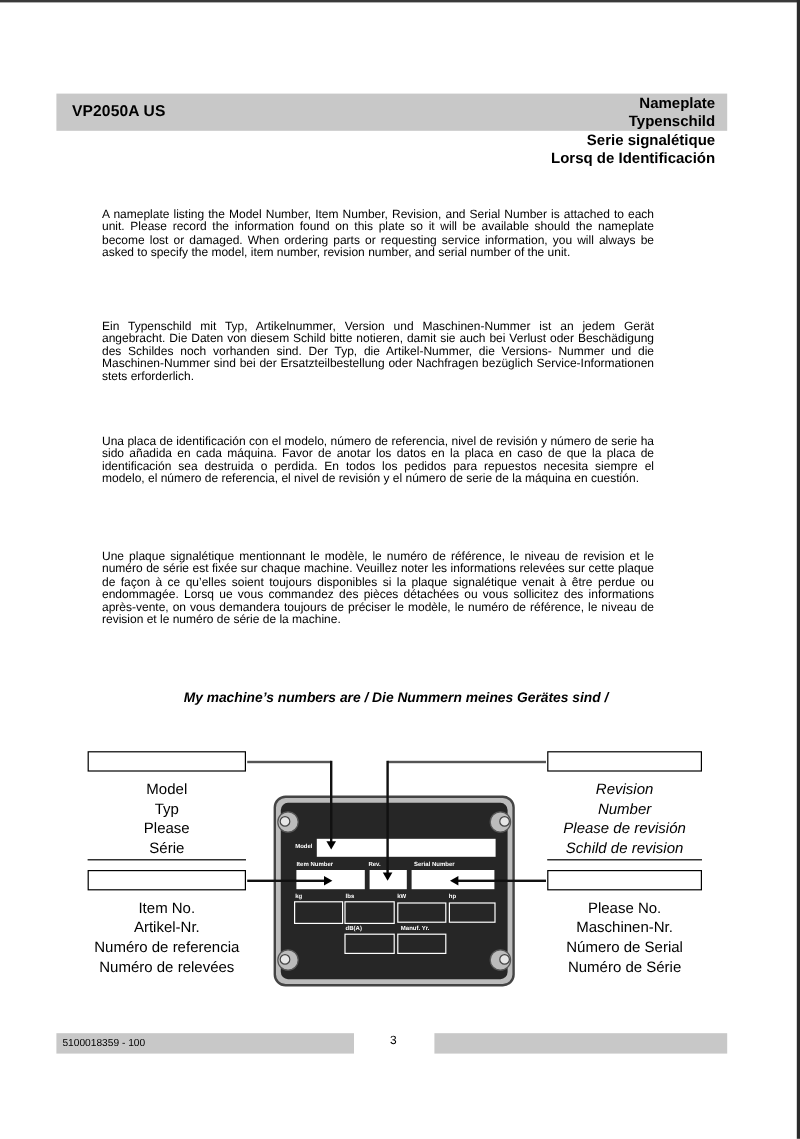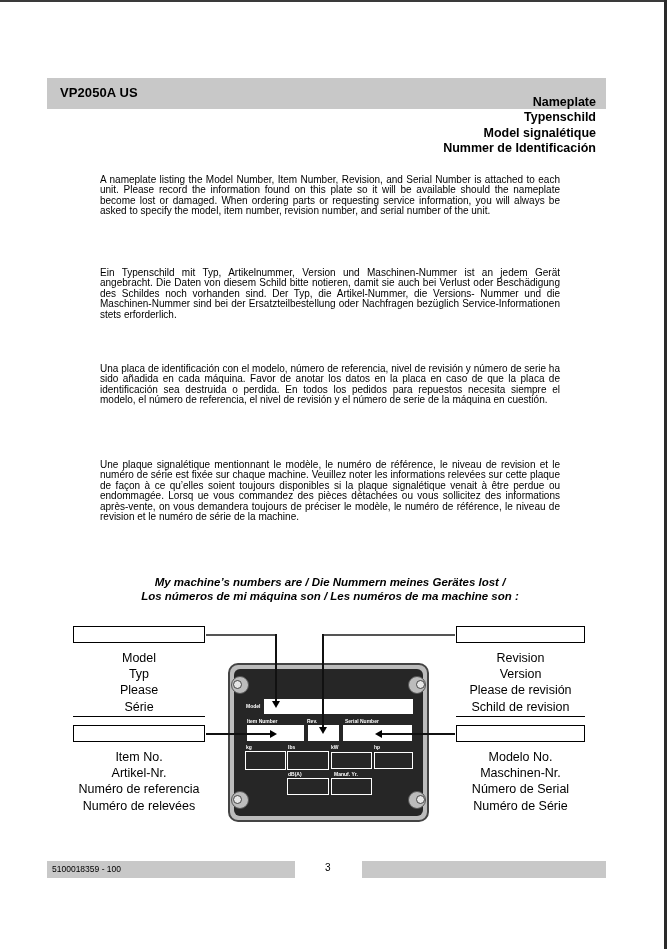--- a/index.html
+++ b/index.html
@@ -12,26 +12,26 @@
   .page-border-right { position:absolute; right:0; top:0; width:3px; height:949px; background:#2a2a2a; }
 
   .header-band {
     position:absolute; left:47px; top:78px; width:559px; height:31px; background:#c8c8c8;
   }
   .doc-title {
     position:absolute; left:60px; top:85px; font-size:13px; font-weight:bold; letter-spacing:0.1px;
   }
   .section-titles {
     position:absolute; right:71px; top:79px; text-align:right;
-    font-size:12.5px; font-weight:bold; line-height:15.3px;margin-top:16px;
+    font-size:12.5px; font-weight:bold; line-height:15.3px;
   }
   .section-titles div { white-space:nowrap; }
 
   .para {
-    position:absolute; left:100px; width:460px;
+    position:absolute; left:85px; width:460px;
     font-size:10px; line-height:10.45px; text-align:justify; letter-spacing:0;
   }
 
   .caption {
     position:absolute; left:60px; width:540px; top:575px; text-align:center;
     font-size:11.5px; font-weight:bold; font-style:italic; line-height:14px;
   }
 
   .entry-box {
     position:absolute; height:17px; border:1px solid #000; background:#fff; box-sizing:border-box;
@@ -79,32 +79,31 @@
 <body>
 
 <div class="page-border-top"></div>
 <div class="page-border-right"></div>
 
 <div class="header-band"></div>
 <div class="doc-title">VP2050A US</div>
 <div class="section-titles">
   <div>Nameplate</div>
   <div>Typenschild</div>
-  <div>Model signalétique</div>
-  <div>Nummer de Identificación</div>
+  <div>Serie signalétique</div>
+  <div>Lorsq de Identificación</div>
 </div>
 
 <p class="para" style="top:175px;margin:0;">A nameplate listing the Model Number, Item Number, Revision, and Serial Number is attached to each unit. Please record the information found on this plate so it will be available should the nameplate become lost or damaged. When ordering parts or requesting service information, you will always be asked to specify the model, item number, revision number, and serial number of the unit.</p>
 <p class="para" style="top:268px;margin:0;">Ein Typenschild mit Typ, Artikelnummer, Version und Maschinen-Nummer ist an jedem Gerät angebracht. Die Daten von diesem Schild bitte notieren, damit sie auch bei Verlust oder Beschädigung des Schildes noch vorhanden sind. Der Typ, die Artikel-Nummer, die Versions- Nummer und die Maschinen-Nummer sind bei der Ersatzteilbestellung oder Nachfragen bezüglich Service-Informationen stets erforderlich.</p>
 <p class="para" style="top:364px;margin:0;">Una placa de identificación con el modelo, número de referencia, nivel de revisión y número de serie ha sido añadida en cada máquina. Favor de anotar los datos en la placa en caso de que la placa de identificación sea destruida o perdida. En todos los pedidos para repuestos necesita siempre el modelo, el número de referencia, el nivel de revisión y el número de serie de la máquina en cuestión.</p>
 <p class="para" style="top:460px;margin:0;">Une plaque signalétique mentionnant le modèle, le numéro de référence, le niveau de revision et le numéro de série est fixée sur chaque machine. Veuillez noter les informations relevées sur cette plaque de façon à ce qu’elles soient toujours disponibles si la plaque signalétique venait à être perdue ou endommagée. Lorsq ue vous commandez des pièces détachées ou vous sollicitez des informations après-vente, on vous demandera toujours de préciser le modèle, le numéro de référence, le niveau de revision et le numéro de série de la machine.</p>
 
 <div class="caption">
-  <div>My machine’s numbers are / Die Nummern meines Gerätes lost /</div>
-  <div>Los números de mi máquina son / Les numéros de ma machine son :</div>
+  <div>My machine’s numbers are / Die Nummern meines Gerätes sind /</div>
 </div>
 
 <div class="entry-box" style="left:73px;top:626px;width:132px;">
   <span></span>
 </div>
 <div class="label-stack" style="left:73px;width:132px;top:650px;">
   <div>Model</div>
   <div>Typ</div>
   <div>Please</div>
   <div>Série</div>
@@ -117,33 +116,33 @@
 <div class="label-stack" style="left:63px;width:152px;top:749px;">
   <div>Item No.</div>
   <div>Artikel-Nr.</div>
   <div>Numéro de referencia</div>
   <div>Numéro de relevées</div>
 </div>
 
 <div class="entry-box" style="left:456px;top:626px;width:129px;">
   <span></span>
 </div>
-<div class="label-stack" style="left:446px;width:149px;top:650px;">
+<div class="label-stack" style="left:446px;width:149px;top:650px;font-style:italic;">
   <div>Revision</div>
-  <div>Version</div>
+  <div>Number</div>
   <div>Please de revisión</div>
   <div>Schild de revision</div>
 </div>
 <div class="divider-line" style="left:456px;top:716px;width:129px;"></div>
 
 <div class="entry-box" style="left:456px;top:725px;width:129px;">
   <span></span>
 </div>
 <div class="label-stack" style="left:446px;width:149px;top:749px;">
-  <div>Modelo No.</div>
+  <div>Please No.</div>
   <div>Maschinen-Nr.</div>
   <div>Número de Serial</div>
   <div>Numéro de Série</div>
 </div>
 
 <div class="plate-outer"></div>
 <div class="plate-inner"></div>
 <div class="plate-notch" style="left:231px;top:676px;"></div>
 <div class="plate-notch" style="left:408px;top:676px;"></div>
 <div class="plate-notch" style="left:231px;top:791px;"></div>

